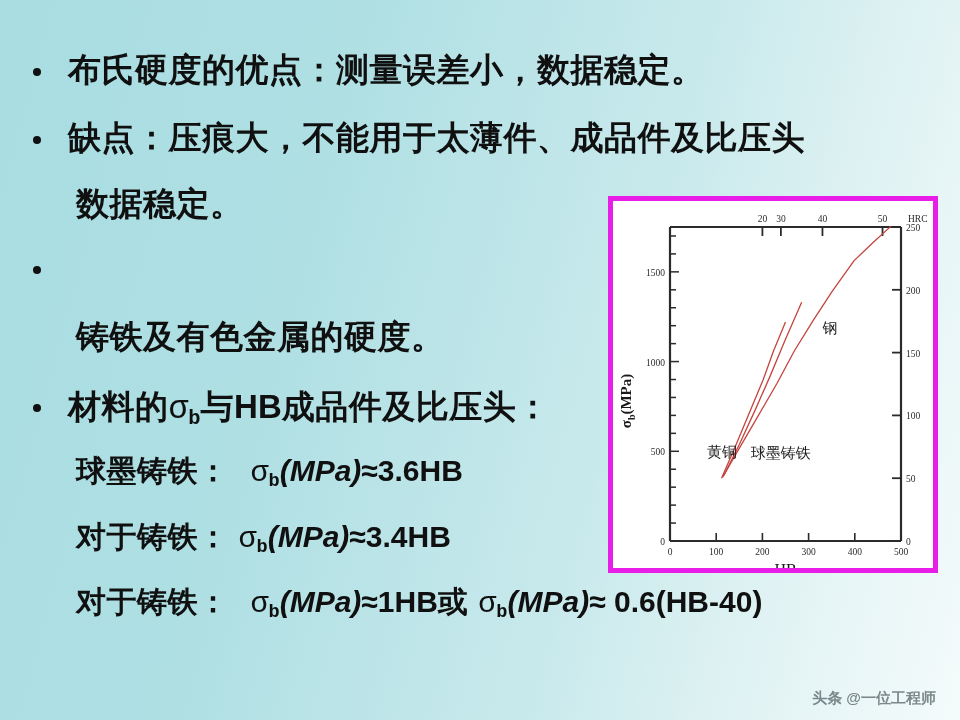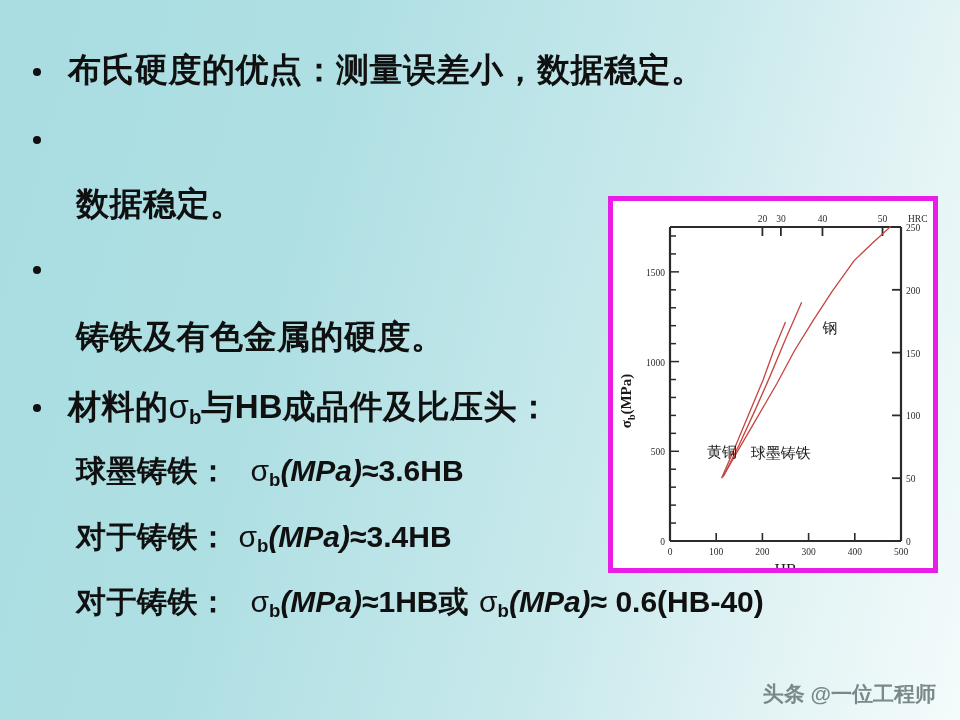--- a/index.html
+++ b/index.html
@@ -63,21 +63,21 @@
   .han {
     font-family: "Liberation Serif", "DejaVu Serif", serif;
     font-weight: bold;
     letter-spacing: 0.5px;
   }
   .sans {
     font-family: "Liberation Sans", "DejaVu Sans", sans-serif;
     font-weight: bold;
   }
   .sigma {
-    font-family: Liberation Sans, sans-serif;
+    font-family: Liberation Mono, monospace;
     font-weight: normal;
     font-style: normal;
   }
   .sigma sub {
     font-size: 0.62em;
     font-weight: bold;
     vertical-align: -0.28em;
   }
   .ital {
     font-family: "Liberation Sans", "DejaVu Sans", sans-serif;
@@ -114,41 +114,42 @@
     width: 320px;
     height: 367px;
   }
 
   
   #watermark {
     position: absolute;
     right: 24px;
     bottom: 12px;
     font-family: "Liberation Sans", "DejaVu Sans", sans-serif;
-    font-size: 21px;
+    font-size: 15px;
     font-weight: bold;
     color: #5b6a6c;
     opacity: 0.78;
     white-space: nowrap;
   }
 </style>
 </head>
 <body>
 
 <div id="slide">
 
   <div class="bullets">
 
     <div id="row-b1" class="line lvl1">
       <span class="dot"></span>
       <span class="han">布氏硬度的优点：测量误差小，数据稳定。</span>
     </div>
 
     <div id="row-b2" class="line lvl1">
       <span class="dot"></span>
+      <span class="han">缺点：压痕大，不能用于太薄件、成品件及比压头</span>
     </div>
 
     <div id="row-b2c" class="line cont">
       <span class="han">数据稳定。</span>
     </div>
 
     <div id="row-b3" class="line lvl1">
       <span class="dot"></span>
     </div>
 

